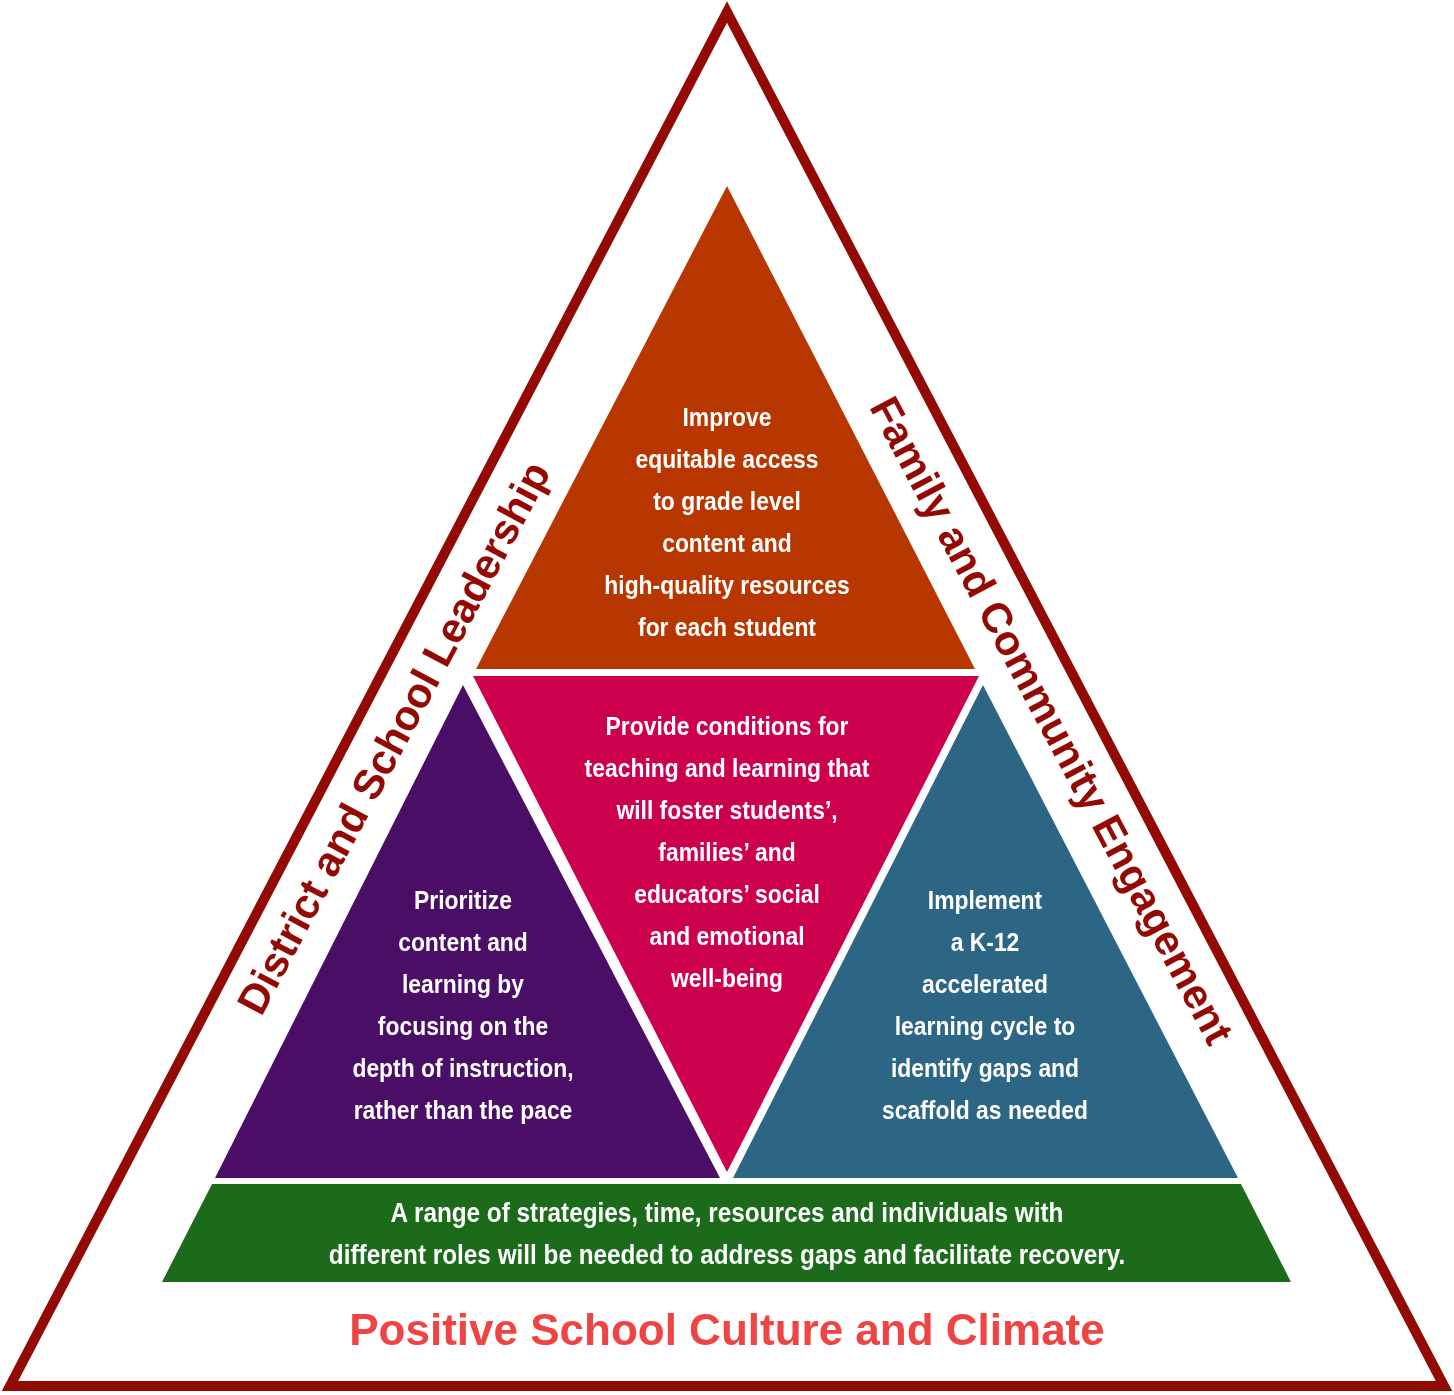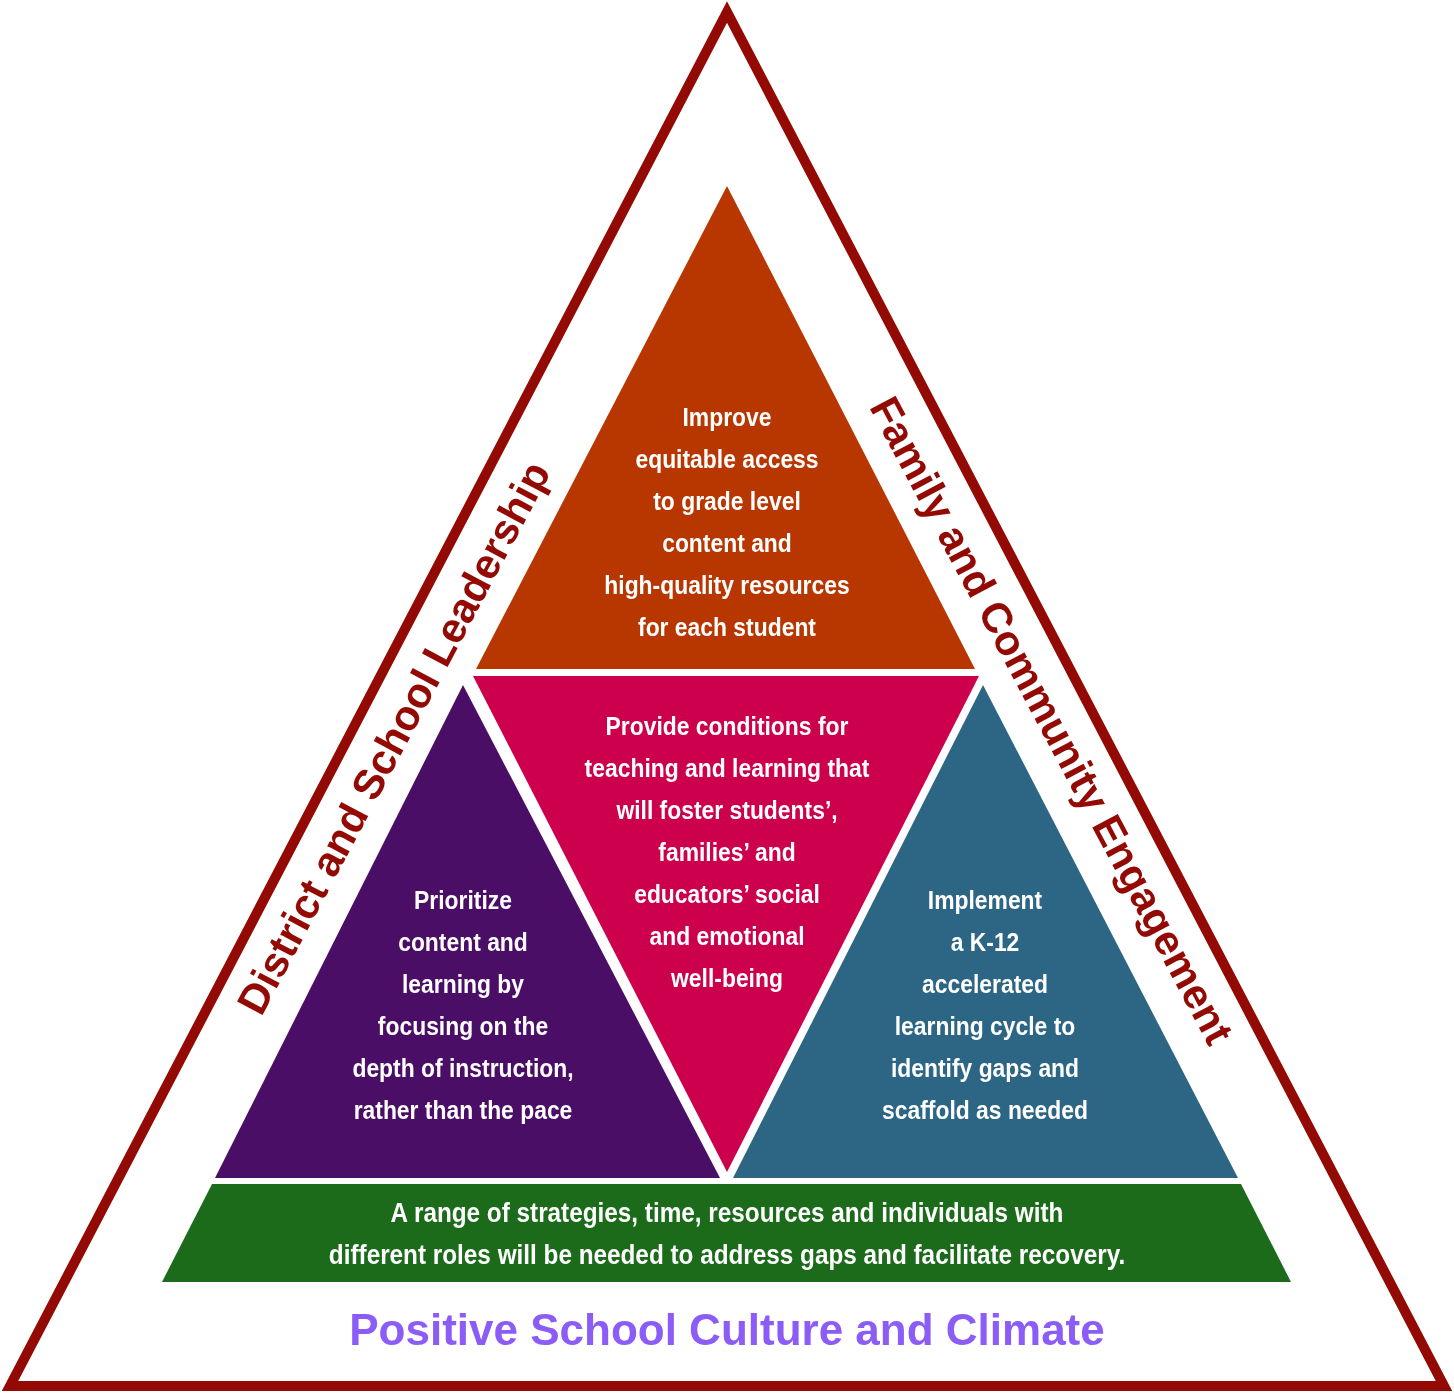--- a/index.html
+++ b/index.html
@@ -11,21 +11,21 @@
       transform: scaleX(0.88); transform-origin: center top;
       white-space: pre-line;
     }
     .side-label {
       position: absolute; color: #930A04; font-weight: bold; white-space: nowrap;
       font-family: "Liberation Sans", sans-serif; font-size: 42px; line-height: 48px;
       transform-origin: center center;
     }
     .bottom-title {
       position: absolute; left: 0; width: 1454px; top: 1303px; text-align: center;
-      color: #8b5cf6; font-weight: bold; font-size: 44px; line-height: 54px;
+      color: #ef4444; font-weight: bold; font-size: 44px; line-height: 54px;
       font-family: "Liberation Sans", sans-serif;
     }
     .green-text {
       position: absolute; left: 200px; width: 1054px; top: 1192px; text-align: center;
       color: #ffffff; font-weight: bold; font-size: 27px; line-height: 42px;
       transform: scaleX(0.9); transform-origin: center top;
       font-family: "Liberation Sans", sans-serif;
     }
   </style>
 </head>

